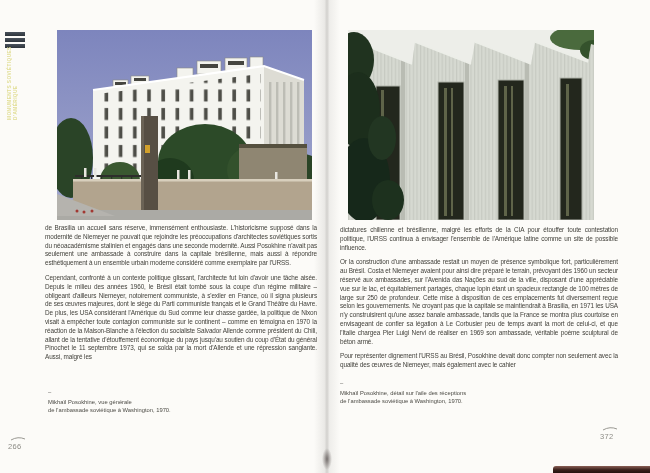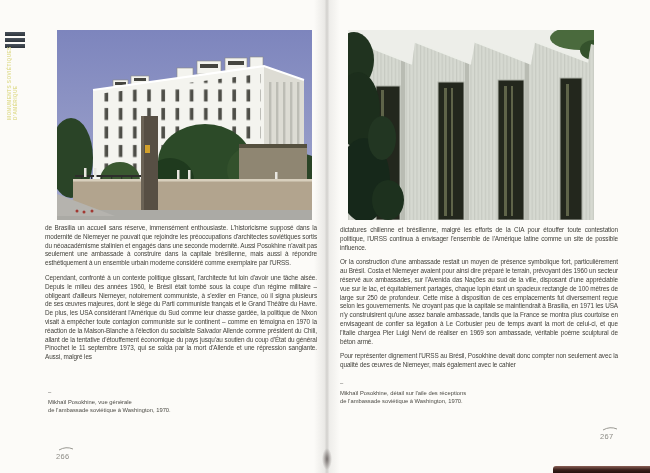--- a/index.html
+++ b/index.html
@@ -48,21 +48,21 @@
   .caption{
     position:absolute;color:#4b4a44;font-size:5.8px;line-height:8.2px;
   }
   .caption .dash{display:block;margin-bottom:2px;color:#55544e;}
   #caption-left{left:48px;top:388px;}
   #caption-right{left:340px;top:379px;}
   .pagenum{
     position:absolute;color:#8d8c86;font-size:7.5px;letter-spacing:0.3px;
   }
   .pagenum svg{display:block;margin:0 0 1px 2px;}
-  #pagenum-left{left:8px;top:446px;margin-left:48px;}
+  #pagenum-left{left:8px;top:436px;}
   #pagenum-right{left:600px;top:426px;}
 </style>
 </head>
 <body>
 
 <div id="spread">
 
   <div class="tab-bars">
     <div class="bar"></div>
     <div class="bar"></div>
@@ -215,20 +215,20 @@
   <div id="caption-right" class="caption">
     <span class="dash">–</span>
     <div>Mikhaïl Posokhine, détail sur l'aile des réceptions</div>
     <div>de l'ambassade soviétique à Washington, 1970.</div>
   </div>
 
   <div id="pagenum-right" class="pagenum">
     <svg width="16" height="5" viewBox="0 0 16 5">
         <path d="M1,4 Q8,0 15,3" fill="none" stroke="#8d8c86" stroke-width="0.9"></path>
       </svg>
-    <span>267</span>
+    <span>372</span>
   </div>
 
   <div class="gutter"></div>
   <div class="gutter-smudge"></div>
   <div class="cover-edge"></div>
 
 </div>
 
 </body></html>

